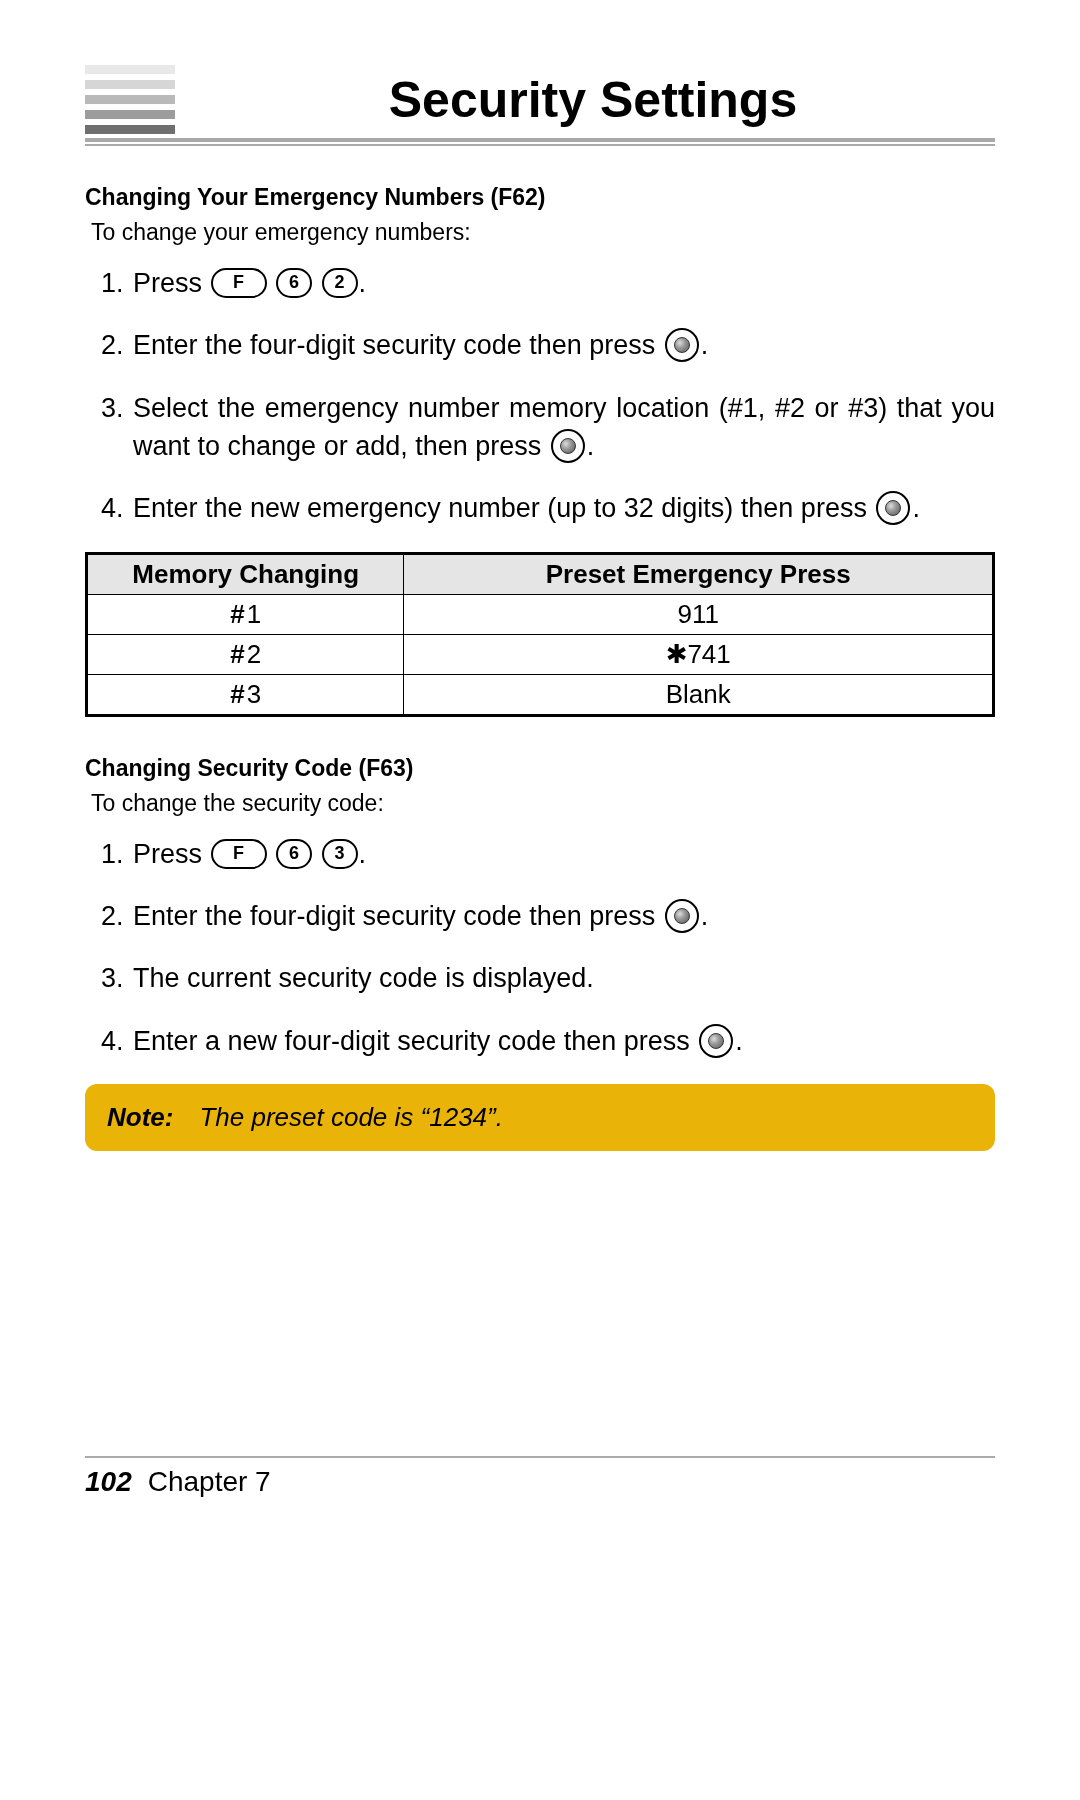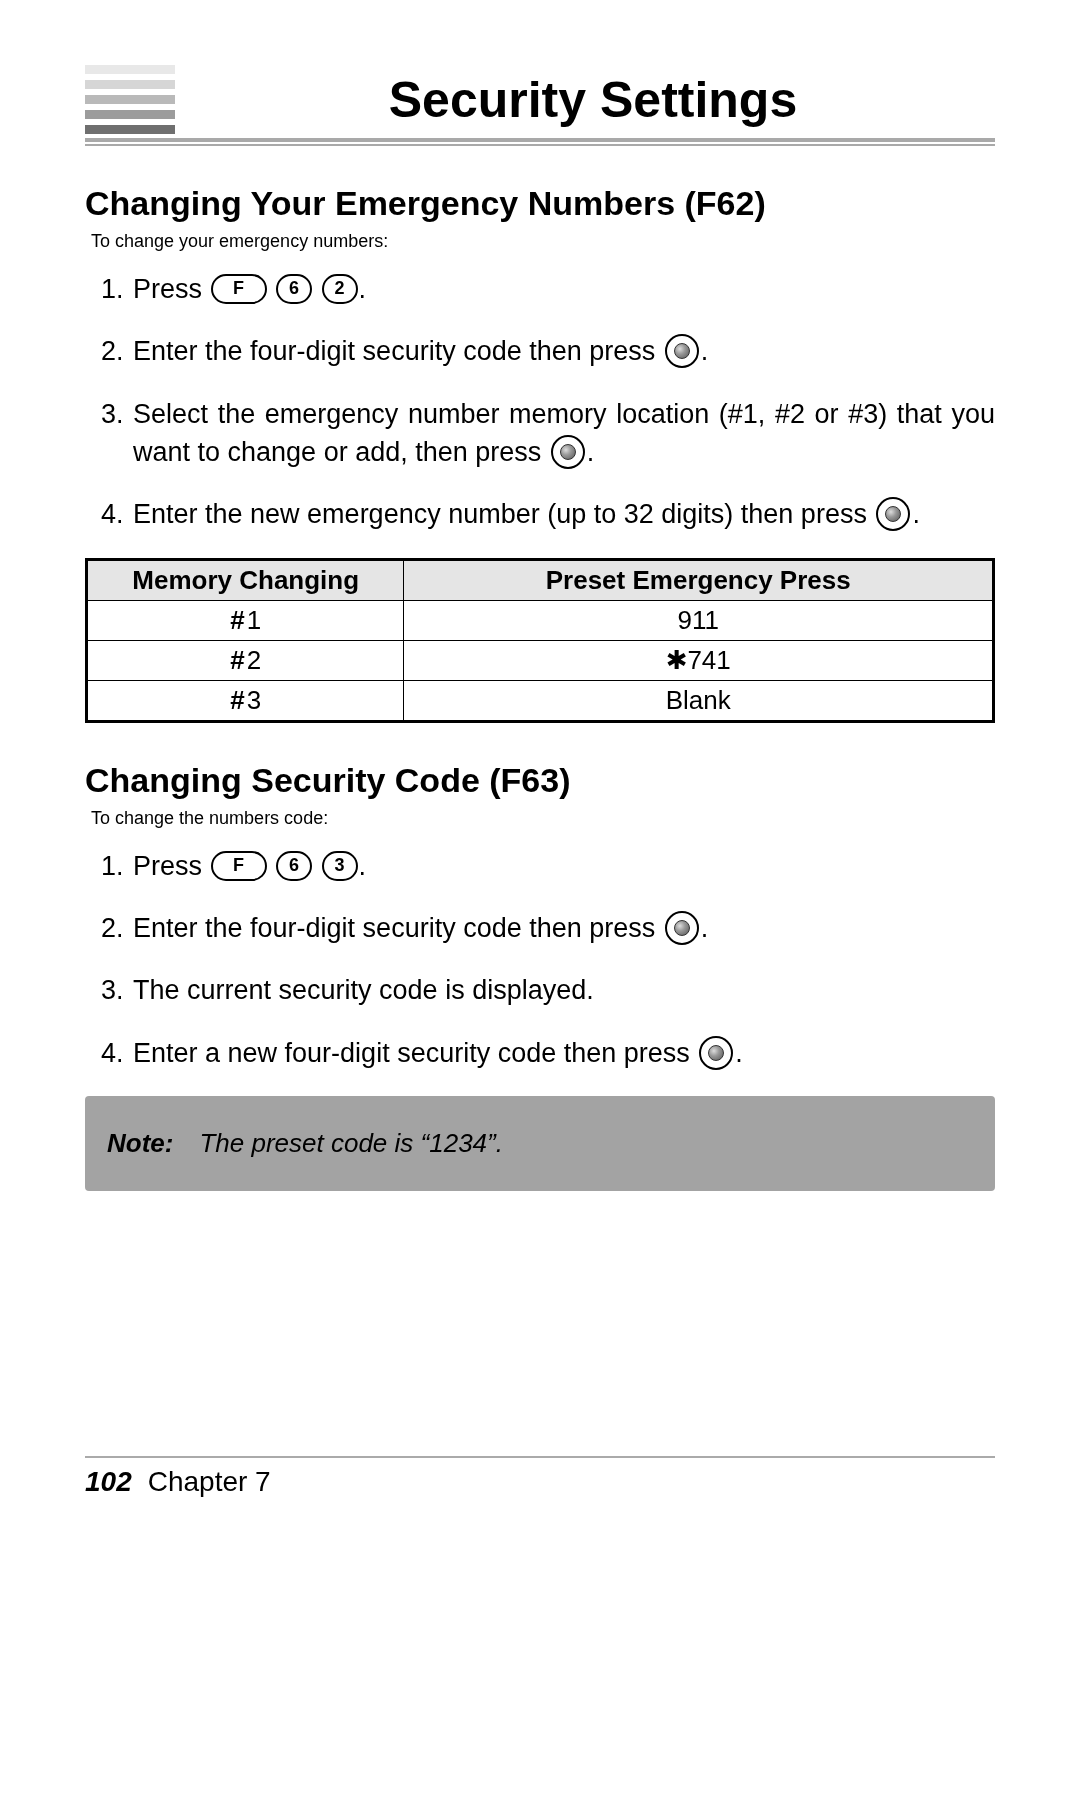--- a/index.html
+++ b/index.html
@@ -47,27 +47,27 @@
     font-weight: bold;
   }
   .rule-double {
     margin-top: 2px;
     border-top: 4px solid #a9a9a9;
     border-bottom: 2px solid #a9a9a9;
     height: 8px;
   }
 
   .section-heading {
-    font-size: 34px;
+    font-size: 23px;
     font-weight: bold;
     margin-top: 38px;
     margin-bottom: 8px;
   }
   .intro-line {
-    font-size: 18px;
+    font-size: 23px;
     margin: 2px 0 18px 6px;
   }
 
   ol.steps {
     list-style: decimal;
     font-size: 27px;
     padding-left: 46px;
     margin: 0 0 20px 0;
   }
   ol.steps > li {
@@ -136,23 +136,23 @@
   }
   table.preset col.c1 { width: 35%; }
   table.preset col.c2 { width: 65%; }
   .hash {
     font-weight: bold;
     margin-right: 2px;
   }
 
   
   .note-box {
-    background: #a3a3a3;
-    border-radius: 4px;
-    padding: 32px 22px;
+    background: #eab308;
+    border-radius: 12px;
+    padding: 18px 22px;
     font-size: 26px;
     font-style: italic;
     margin-top: 22px;
     display: flex;
     gap: 26px;
   }
   .note-box .note-label {
     font-weight: bold;
   }
 
@@ -238,21 +238,21 @@
         <td>✱741</td>
       </tr>
       <tr>
         <td><span class="hash">#</span><span>3</span></td>
         <td>Blank</td>
       </tr>
     </tbody>
   </table>
 
   <div class="section-heading">Changing Security Code (F63)</div>
-  <div class="intro-line">To change the numbers code:</div>
+  <div class="intro-line">To change the security code:</div>
 
   <ol class="steps">
     <li>
       <span>Press </span>
       <span class="key-wide">F</span>
       <span class="key">6</span>
       <span class="key">3</span><span>.</span>
     </li>
     <li>
       <span>Enter the four-digit security code then press </span><span class="ok-btn"></span><span>.</span>

